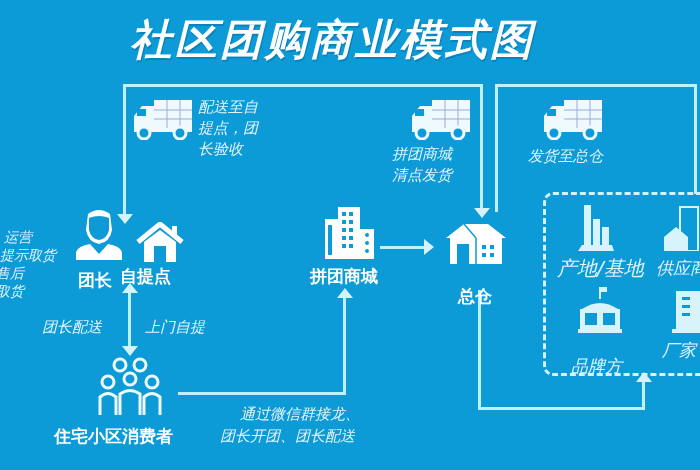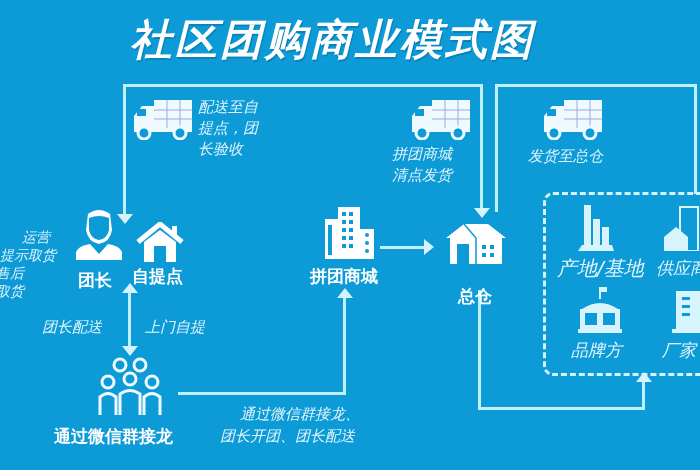--- a/index.html
+++ b/index.html
@@ -101,21 +101,21 @@
     <path d="M2 30 L2 18 L10 8 L22 8 L22 30 Z" fill="#eefaff"></path>
     <rect x="5" y="11" width="9" height="7" fill="#0d9bd8"></rect>
     <rect x="2" y="30" width="58" height="4" fill="#eefaff"></rect>
     <circle cx="12" cy="35" r="6" fill="#0d9bd8" stroke="#eefaff" stroke-width="3"></circle>
     <circle cx="48" cy="35" r="6" fill="#0d9bd8" stroke="#eefaff" stroke-width="3"></circle>
   </svg>
 </div>
 <div class="abs label" style="left:528px;top:146px;">发货至总仓</div>
 
 <div class="abs label" style="left:0px;top:228px;font-size:14px;line-height:18px;">
-  <div style="margin-left:22px">运营</div>
+  <div style="margin-left:4px">运营</div>
   <div>提示取货</div>
   <div style="margin-left:-4px">售后</div>
   <div style="margin-left:-4px">取货</div>
 </div>
 
 <div class="abs" style="left:76px;top:208px;">
   <svg width="46" height="52">
     <path d="M12 6 Q23 -2 34 6 L36 22 Q34 34 23 36 Q12 34 10 22 Z" fill="#fff"></path>
     <path d="M13 10 Q23 6 33 10 L33 22 Q31 31 23 32 Q15 31 13 22 Z" fill="#0d9bd8"></path>
     <path d="M0 52 L0 44 Q2 38 14 36 L23 46 L32 36 Q44 38 46 44 L46 52 Z" fill="#fff"></path>
@@ -124,21 +124,21 @@
 <div class="abs node-label" style="left:78px;top:269px;">团长</div>
 
 <div class="abs" style="left:136px;top:222px;">
   <svg width="48" height="40">
     <path d="M2 20 L24 2 L46 20" fill="none" stroke="#fff" stroke-width="5"></path>
     <rect x="36" y="4" width="5" height="10" fill="#fff"></rect>
     <path d="M8 20 L8 40 L40 40 L40 20 L24 8 Z" fill="#fff"></path>
     <rect x="18" y="24" width="12" height="16" fill="#0d9bd8"></rect>
   </svg>
 </div>
-<div class="abs node-label" style="left:132px;top:265px;">自提点</div>
+<div class="abs node-label" style="left:120px;top:265px;">自提点</div>
 
 <div class="abs" style="left:322px;top:205px;">
   <svg width="54" height="55">
     <rect x="3" y="14" width="14" height="40" fill="#fff"></rect>
     <rect x="16" y="2" width="22" height="52" fill="#fff"></rect>
     <rect x="38" y="24" width="14" height="30" fill="#fff"></rect>
     <g fill="#0d9bd8">
       <rect x="6" y="20" width="4" height="30"></rect>
       <rect x="20" y="7" width="4" height="4"></rect>
         <rect x="27" y="7" width="4" height="4"></rect>
@@ -181,21 +181,21 @@
     <circle cx="24" cy="8" r="6"></circle>
       <circle cx="44" cy="8" r="6"></circle>
     <circle cx="12" cy="25" r="6"></circle>
       <circle cx="34" cy="22" r="6"></circle>
       <circle cx="56" cy="25" r="6"></circle>
     <path d="M4 58 L4 40 Q12 33 20 40 L20 58"></path>
     <path d="M24 58 L24 37 Q34 30 44 37 L44 58"></path>
     <path d="M48 58 L48 40 Q56 33 64 40 L64 58"></path>
   </svg>
 </div>
-<div class="abs node-label" style="left:54px;top:425px;">通过微信群接龙</div>
+<div class="abs node-label" style="left:54px;top:425px;">住宅小区消费者</div>
 
 <div class="abs label" style="left:240px;top:404px;">通过微信群接龙、</div>
 <div class="abs label" style="left:220px;top:426px;">团长开团、团长配送</div>
 
 <div class="dashbox"></div>
 
 <div class="abs" style="left:578px;top:205px;">
   <svg width="36" height="46">
     <rect x="6" y="0" width="7" height="40" fill="#d7f3fc"></rect>
     <rect x="15" y="14" width="7" height="26" fill="#d7f3fc"></rect>
@@ -217,21 +217,21 @@
   <svg width="44" height="46">
     <path d="M22 0 L22 12" stroke="#d7f3fc" stroke-width="2"></path>
     <rect x="22" y="0" width="7" height="5" fill="#d7f3fc"></rect>
     <path d="M4 22 Q22 10 40 22 Z" fill="#d7f3fc"></path>
     <rect x="2" y="22" width="40" height="20" fill="#d7f3fc"></rect>
     <rect x="7" y="26" width="12" height="12" fill="#0d9bd8"></rect>
     <rect x="25" y="26" width="12" height="12" fill="#0d9bd8"></rect>
     <rect x="0" y="42" width="44" height="4" fill="#d7f3fc"></rect>
   </svg>
 </div>
-<div class="abs label" style="left:571px;top:340px;font-size:17px;">品牌方</div>
+<div class="abs label" style="left:571px;top:356px;font-size:17px;">品牌方</div>
 
 <div class="abs" style="left:672px;top:287px;">
   <svg width="28" height="46">
     <rect x="4" y="4" width="24" height="40" fill="#d7f3fc"></rect>
     <rect x="10" y="10" width="8" height="3" fill="#0d9bd8"></rect>
     <rect x="10" y="18" width="8" height="3" fill="#0d9bd8"></rect>
     <rect x="10" y="26" width="8" height="3" fill="#0d9bd8"></rect>
     <rect x="0" y="42" width="28" height="4" fill="#d7f3fc"></rect>
   </svg>
 </div>

